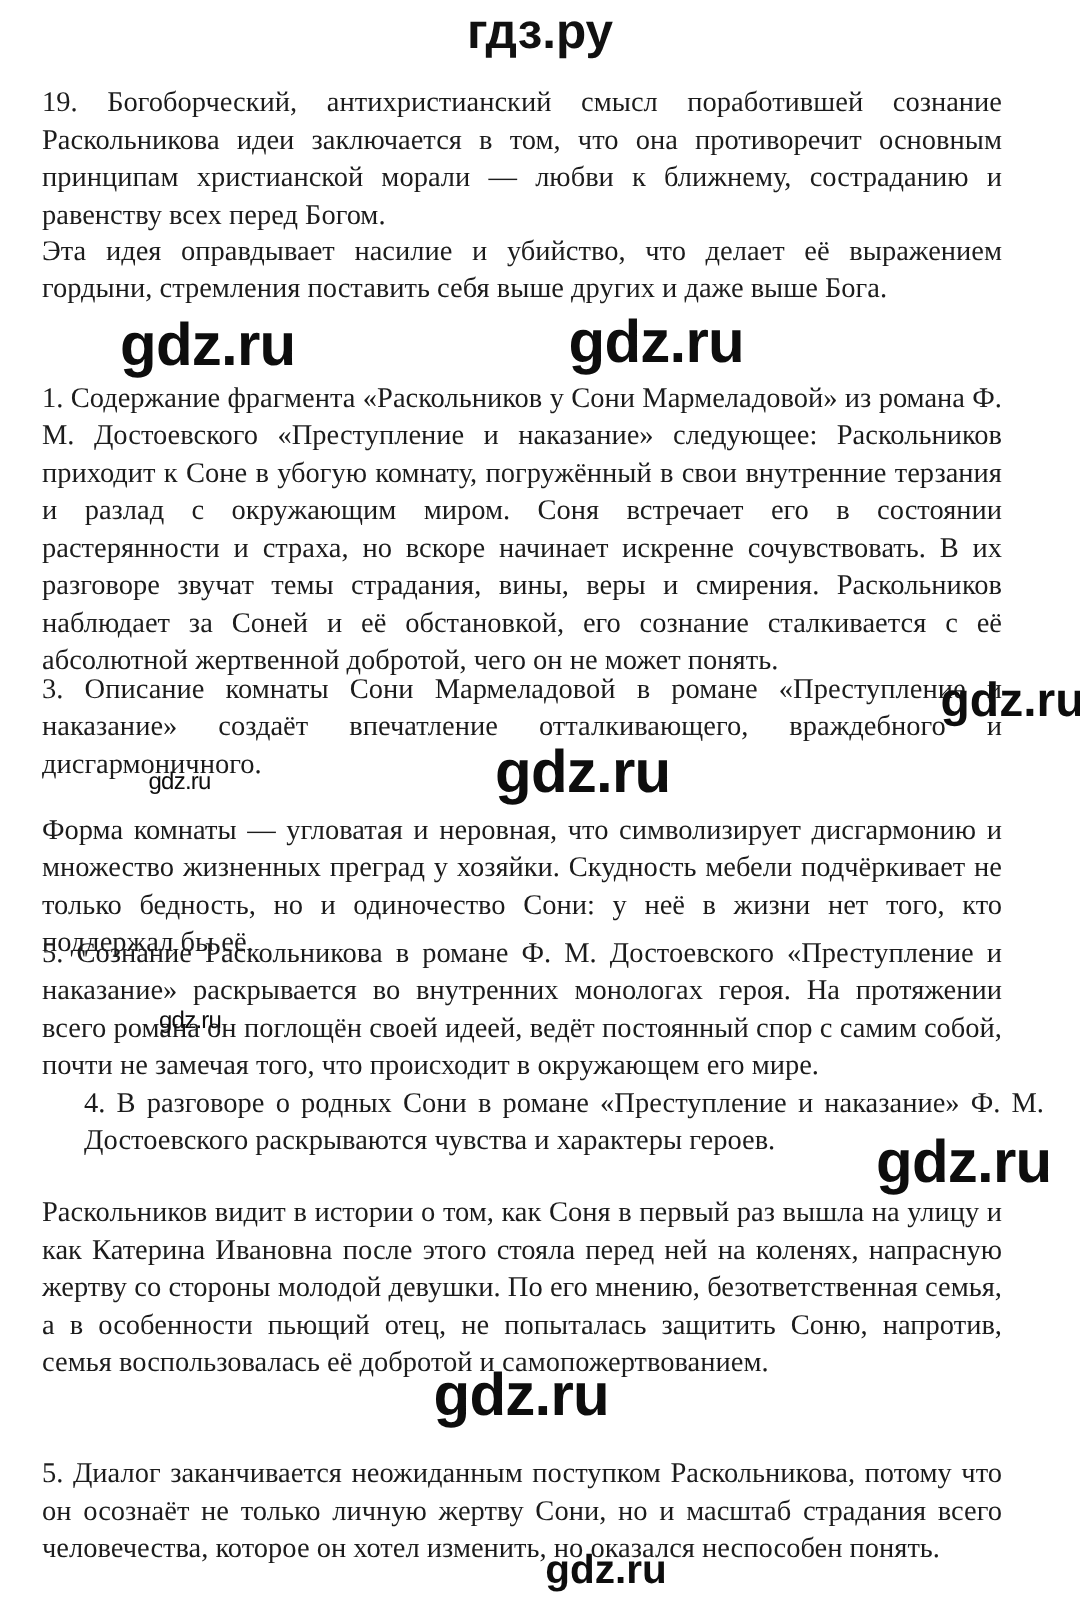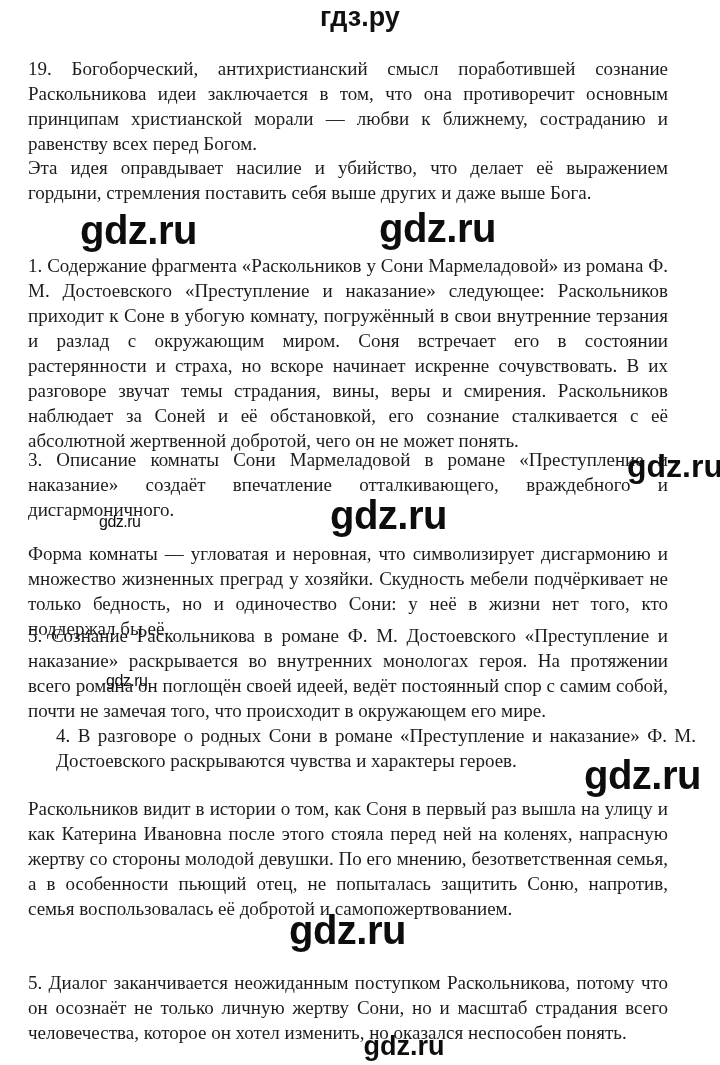--- a/index.html
+++ b/index.html
@@ -15,21 +15,21 @@
     color: #1a1a1a;
   }
   .header {
     position: absolute;
     left: 0;
     top: 2px;
     width: 720px;
     text-align: center;
     font-family: "Liberation Sans", sans-serif;
     font-weight: bold;
-    font-size: 27px;
+    font-size: 33px;
     color: #111;
     letter-spacing: 0px;
   }
   .para {
     font-family: "Liberation Serif", serif;
     font-size: 19px;
     line-height: 25px;
     text-align: justify;
     margin: 0;
     color: #1c1c1c;

